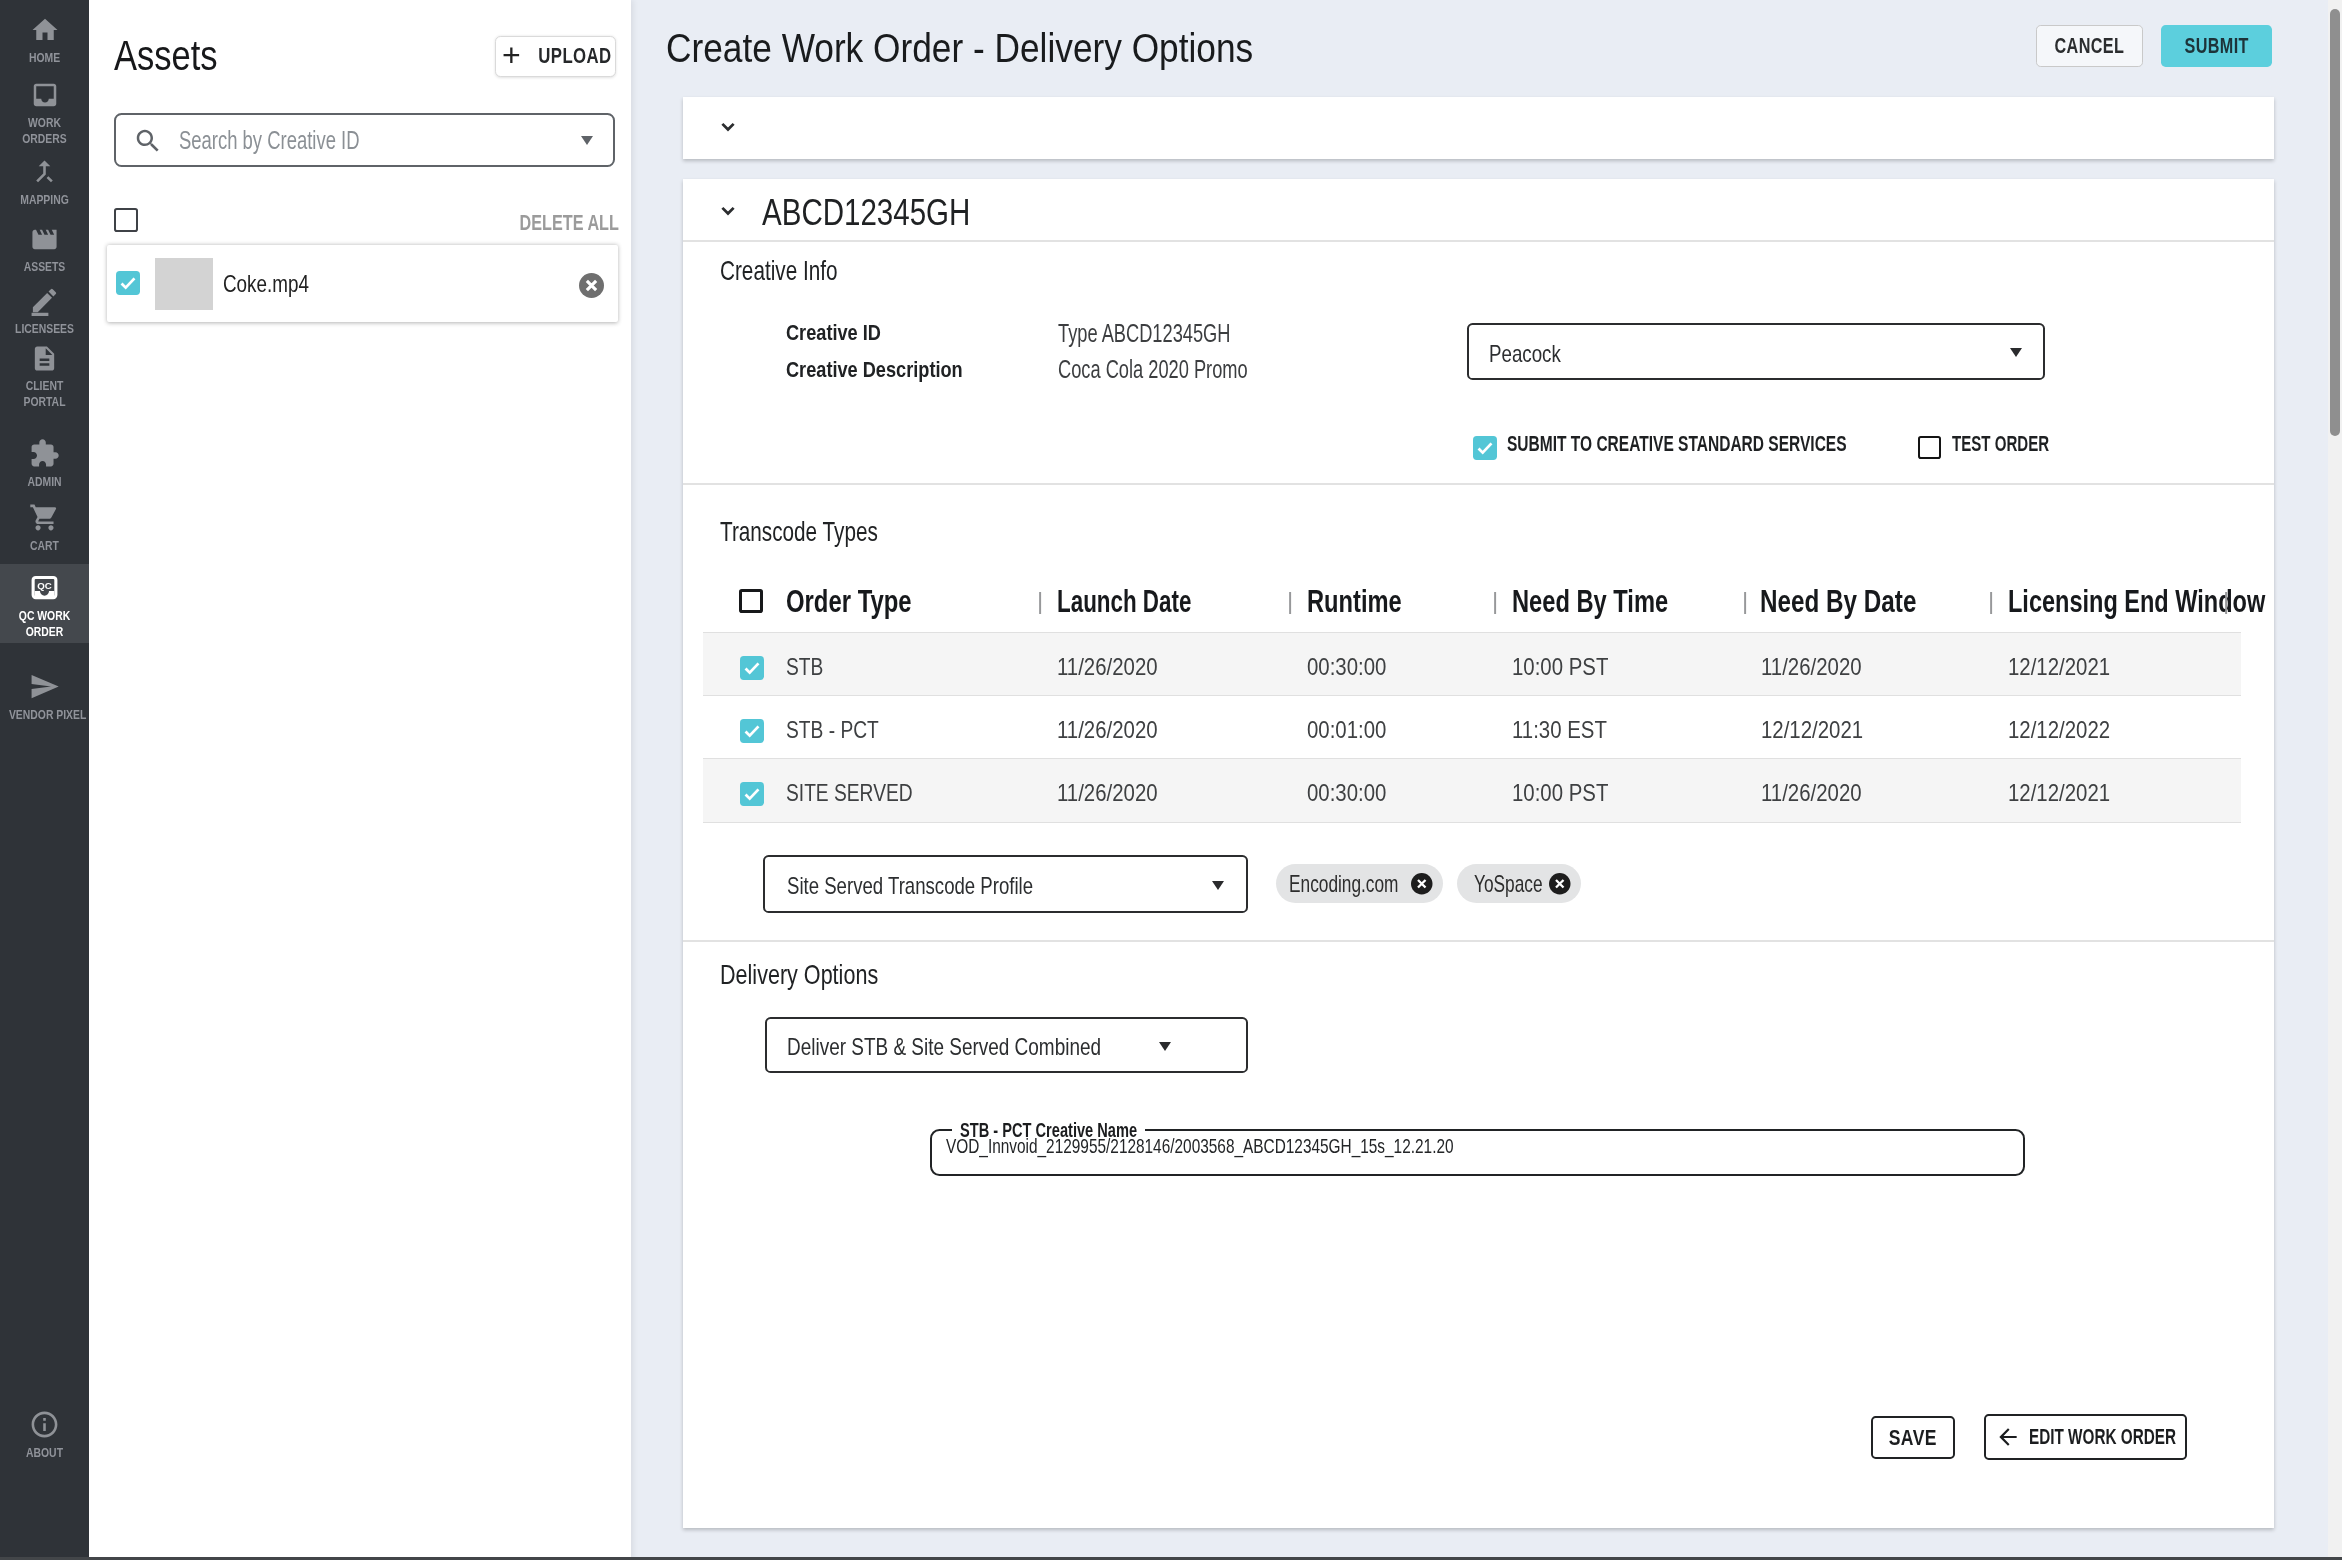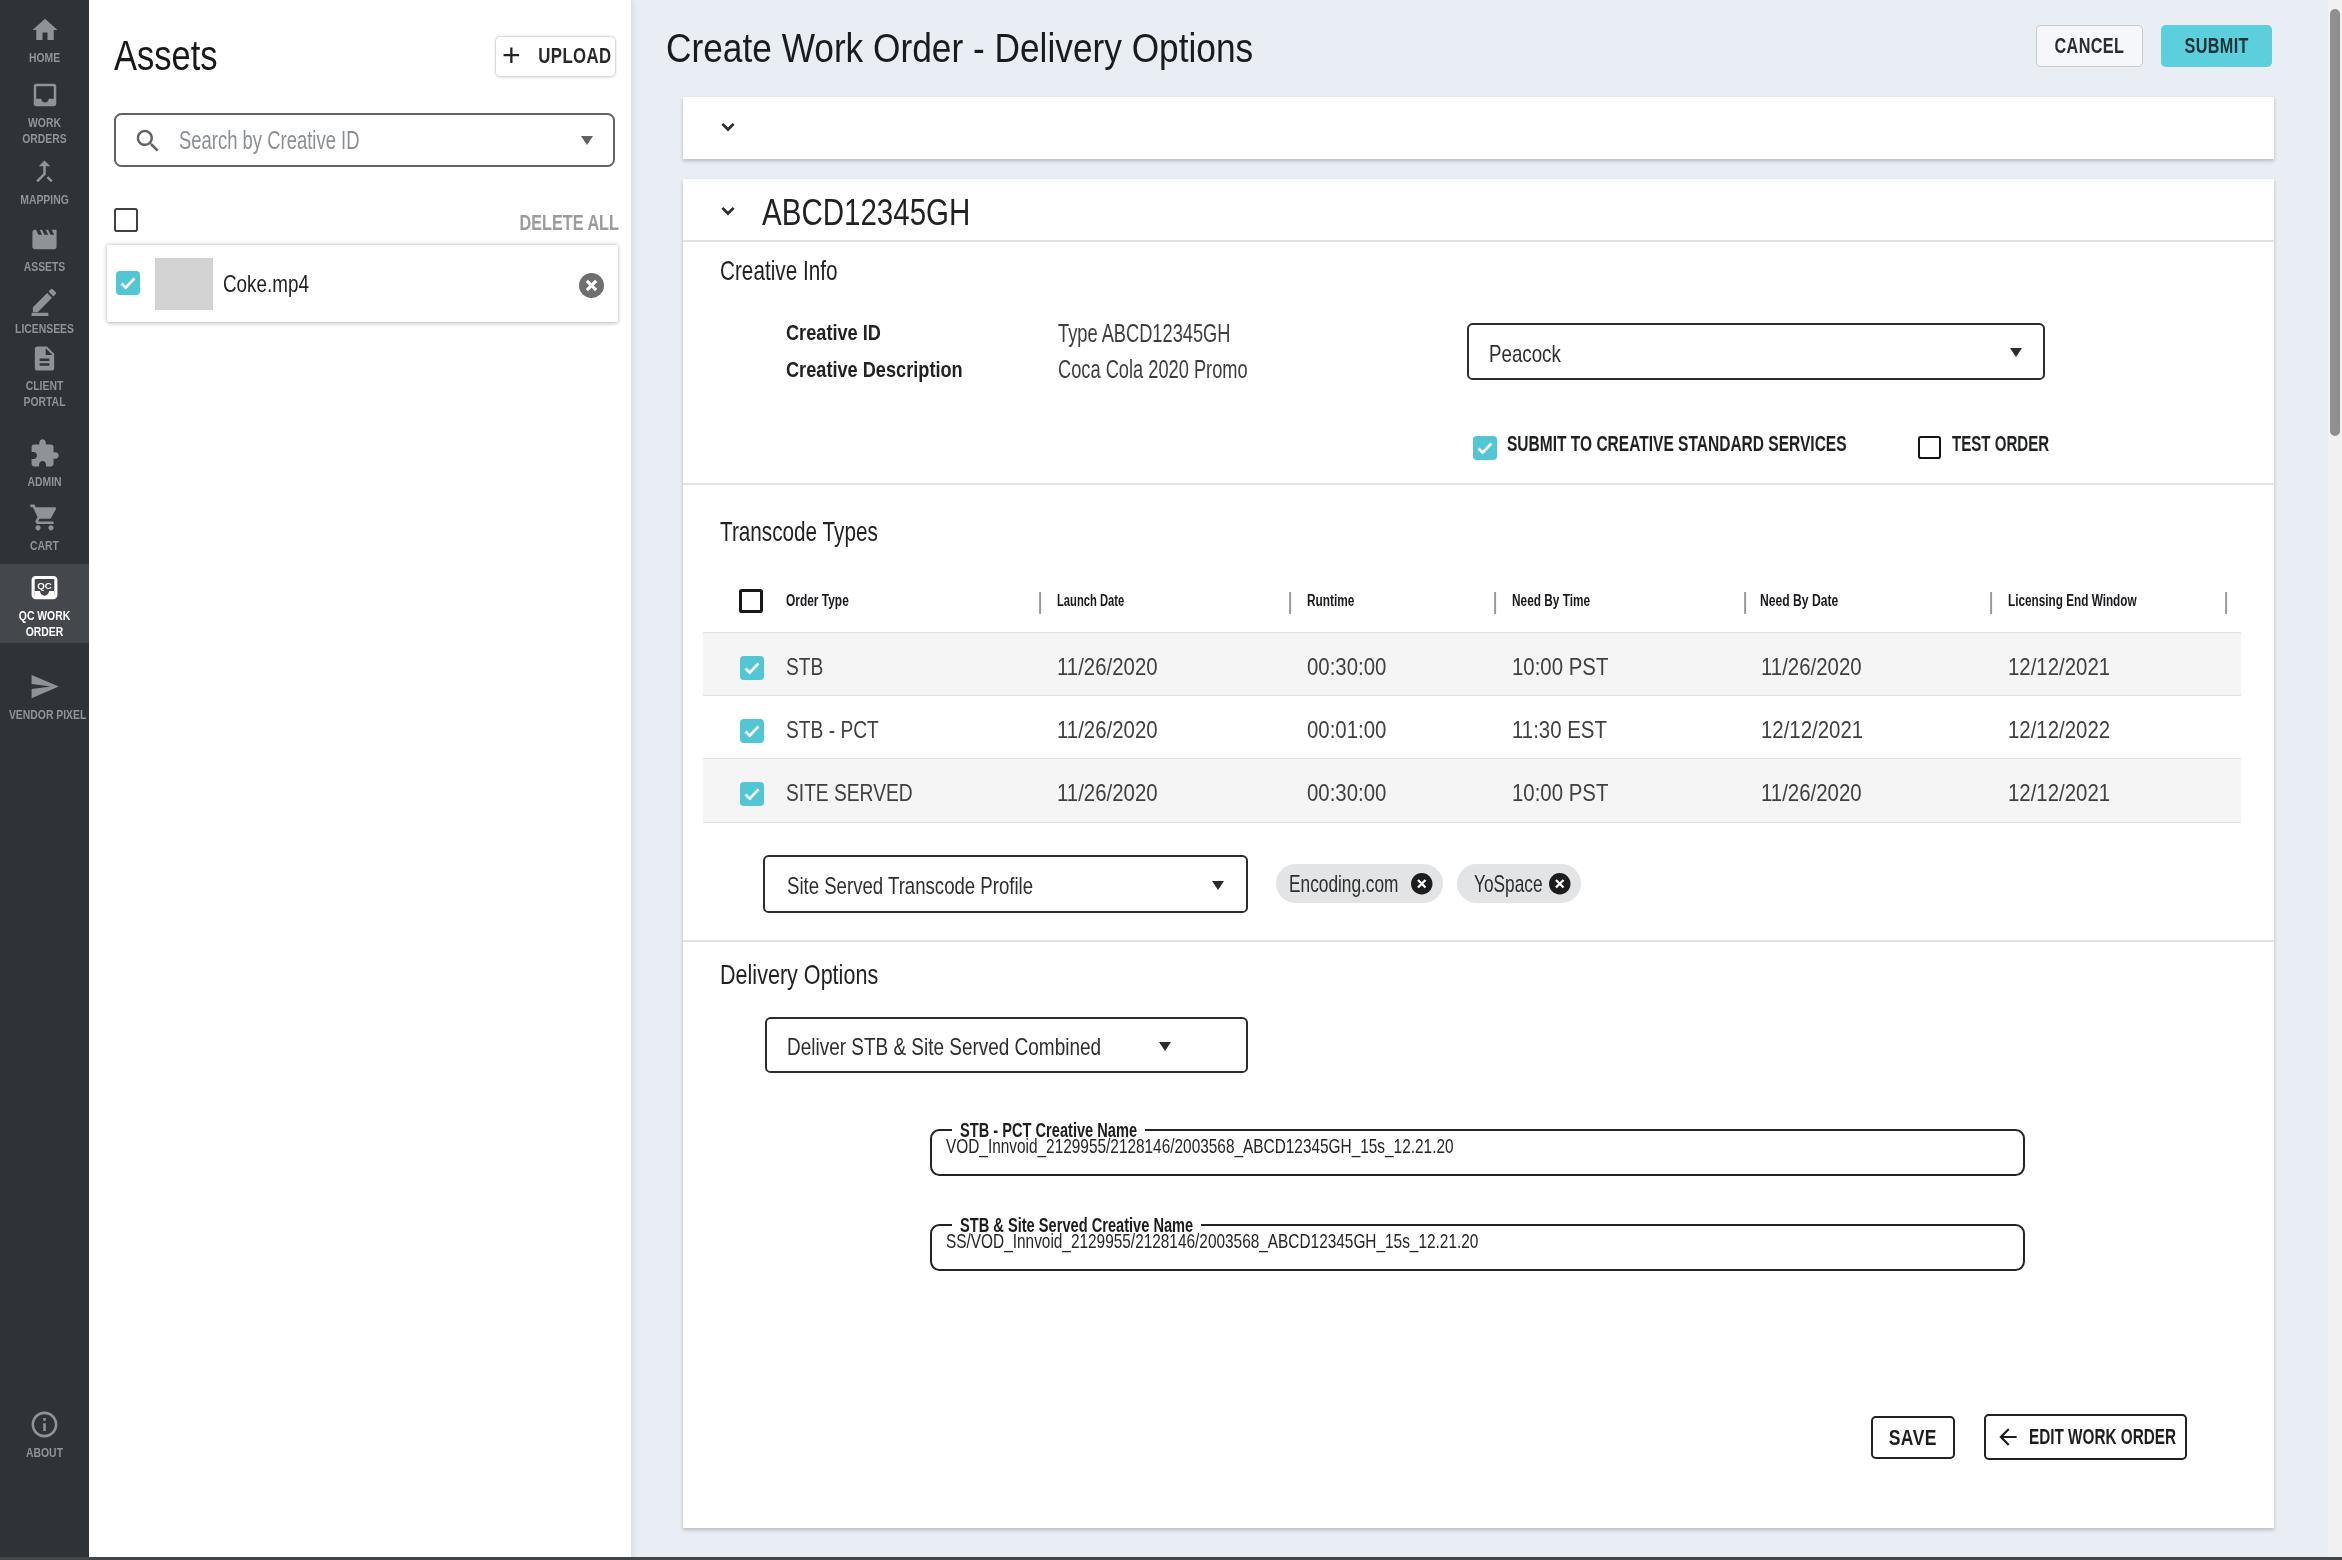--- a/index.html
+++ b/index.html
@@ -19,21 +19,21 @@
 .card{position:absolute;background:#fff;box-shadow:0 1.9px 3.7px rgba(0,0,0,.22)}
 .cb{position:absolute;border-radius:2.8px}
 .cb.teal{background:#53c6d6;border-radius:3.7px}
 .hsep{position:absolute;background:#e2e2e2;height:1.9px}
 .selectbox{position:absolute;background:#fff;border:2.3px solid #2b2c2e;border-radius:5.6px;display:flex;align-items:center;padding-top:4.7px}
 .selectbox .txt{font-size:24px;color:#2c2e30}
 .caret{position:absolute;width:0;height:0;border-left:6.6px solid transparent;border-right:6.6px solid transparent;border-top:9px solid #2a2b2d}
 .chip{position:absolute;background:#e3e4e5;border-radius:19.7px;display:flex;align-items:center}
 .chip .ct{font-size:24px;color:#2d2d2d}
 .btn{position:absolute;display:flex;align-items:center;justify-content:center;font-weight:700;border-radius:4.7px}
-.colh{position:absolute;font-weight:700;font-size:16px;color:#17191c;height:28px;display:flex;align-items:center}
+.colh{position:absolute;font-weight:700;font-size:32px;color:#17191c;height:28px;display:flex;align-items:center}
 .sep{position:absolute;font-size:24px;color:#97989a;height:28px;display:flex;align-items:center}
 .cell{position:absolute;font-size:24px;color:#3e4042;height:100%;padding-top:5.6px;display:flex;align-items:center}
 fieldset{position:absolute;border:2.3px solid #212325;border-radius:9.4px;background:#fff}
 fieldset legend{margin-left:20px;padding:0 7.5px}
 fieldset legend span{display:inline-block;transform:scaleX(.71);transform-origin:0 50%;font-weight:700;font-size:20.6px;color:#1b1c1e;white-space:nowrap}
 .fv{font-size:21px;color:#232527;padding-left:14px;margin-top:-8.4px}
 </style>
 </head>
 <body>
 <div id="main">
@@ -195,24 +195,20 @@
   <div class="abs" style="left:37px;top:780px"><span class="cx" style="transform:scaleX(.77);font-size:28px;color:#202224">Delivery Options</span></div>
   <div class="selectbox" style="left:82px;top:838px;width:483px;height:56px">
         <span class="txt cx" style="transform:scaleX(.79);margin-left:19.7px">Deliver STB &amp; Site Served Combined</span>
         <div class="caret" style="right:75px;top:23.4px"></div>
       </div>
 
   <fieldset style="left:247px;top:939px;width:1095px;height:58px">
         <legend style="width:193px"><span>STB - PCT Creative Name</span></legend>
         <div class="fv"><span class="cx" style="transform:scaleX(.733)">VOD_Innvoid_2129955/2128146/2003568_ABCD12345GH_15s_12.21.20</span></div>
       </fieldset>
-  <fieldset style="left:247px;top:1034px;width:1095px;height:58px">
-        <legend style="width:249px"><span>STB &amp; Site Served Creative Name</span></legend>
-        <div class="fv"><span class="cx" style="transform:scaleX(.733)">SS/VOD_Innvoid_2129955/2128146/2003568_ABCD12345GH_15s_12.21.20</span></div>
-      </fieldset>
 
   <div class="btn" style="left:1188px;top:1237px;width:84px;height:43px;background:#fff;border:2.3px solid #202224">
         <span class="cc" style="transform:scaleX(.78);font-size:22.5px;color:#1b1d1f;letter-spacing:0.5px">SAVE</span>
       </div>
   <div class="btn" style="left:1301px;top:1235px;width:203px;height:46px;background:#fff;border:2.3px solid #202224">
     <svg width="26" height="26" viewBox="0 0 24 24" style="margin-right:8.4px;flex:none" fill="#1b1d1f">
           <path d="M20 11H7.83l5.59-5.59L12 4l-8 8 8 8 1.41-1.41L7.83 13H20v-2z"></path>
         </svg>
         <span style="display:inline-block;width:147px"><span class="cx" style="transform:scaleX(.68);font-size:22.5px;font-weight:700;color:#1b1d1f">EDIT WORK ORDER</span></span>
       </div>

